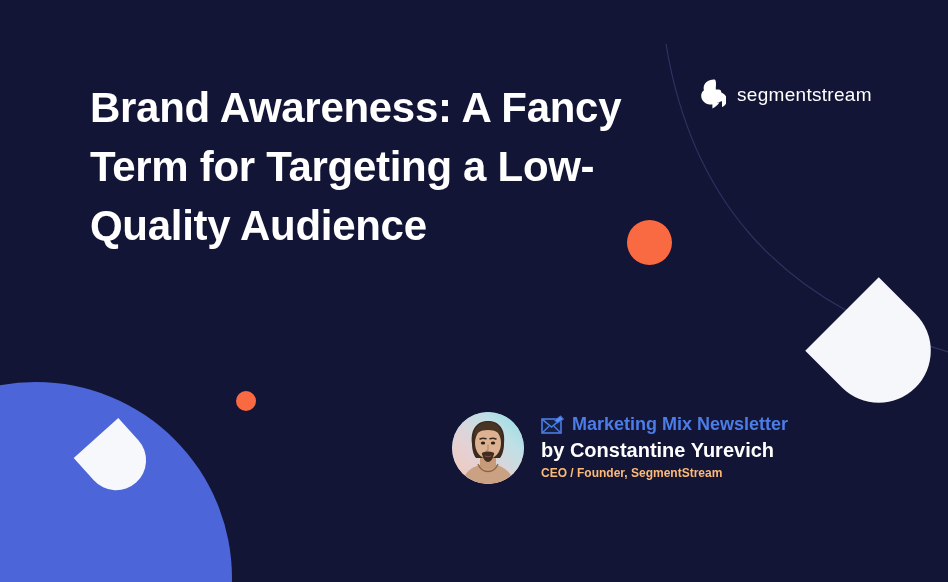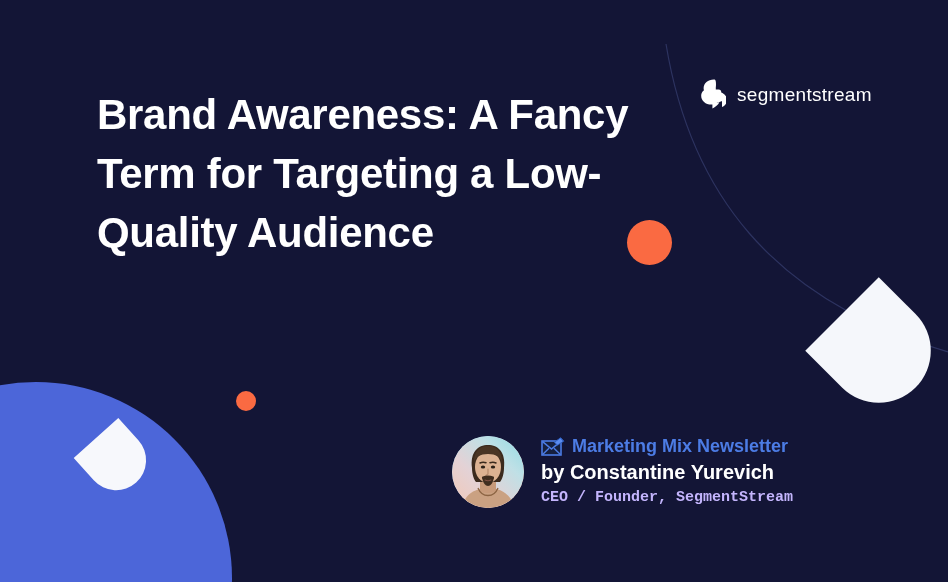--- a/index.html
+++ b/index.html
@@ -100,33 +100,33 @@
     white-space: nowrap;
     text-align: center;
   }
 
   
   .headline {
     position: absolute;
     left: 90px;
     top: 78px;
     width: 540px;
-    margin: 7px;
+    margin: 0;
     color: #ffffff;
     font-size: 42px;
     font-weight: bold;
     line-height: 59px;
     letter-spacing: -0.3px;
   }
 
   
   .author {
     position: absolute;
     left: 452px;
-    top: 436px;
+    top: 412px;
     display: flex;
     align-items: center;
     gap: 17px;
   }
   .avatar {
     position: relative;
     width: 72px;
     height: 72px;
     border-radius: 50%;
     overflow: hidden;
@@ -151,26 +151,25 @@
     white-space: nowrap;
   }
   .author-name {
     color: #ffffff;
     font-size: 20px;
     font-weight: bold;
     line-height: 1.35;
     white-space: nowrap;
   }
   .author-role {
-    color: #c4b5fd;
-    font-size: 15px;
+    color: #fdba74;
+    font-size: 12px;
     font-weight: bold;
     line-height: 1.3;
     white-space: nowrap;
-    font-family: Liberation Mono, monospace;
   }
 </style>
 </head>
 <body>
 
 <div class="canvas">
 
   <div class="deco">
     <svg class="arc-svg" viewBox="0 0 948 582">
       <path d="M666 44 C 690 190, 770 300, 948 352" fill="none" stroke="#2d3360" stroke-width="1.2"></path>

